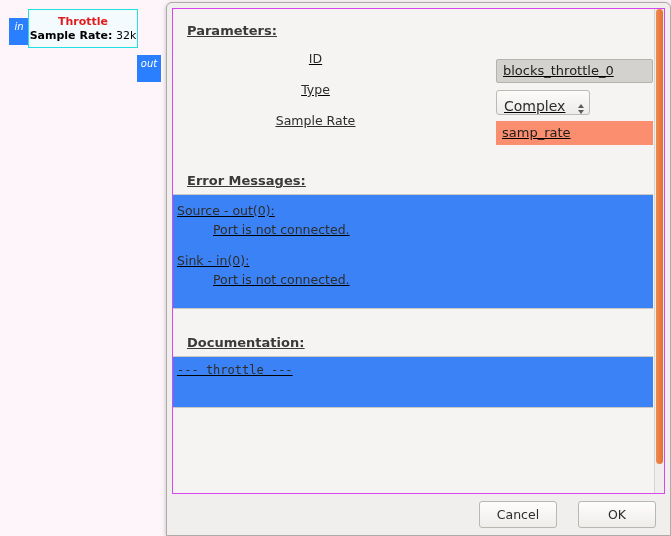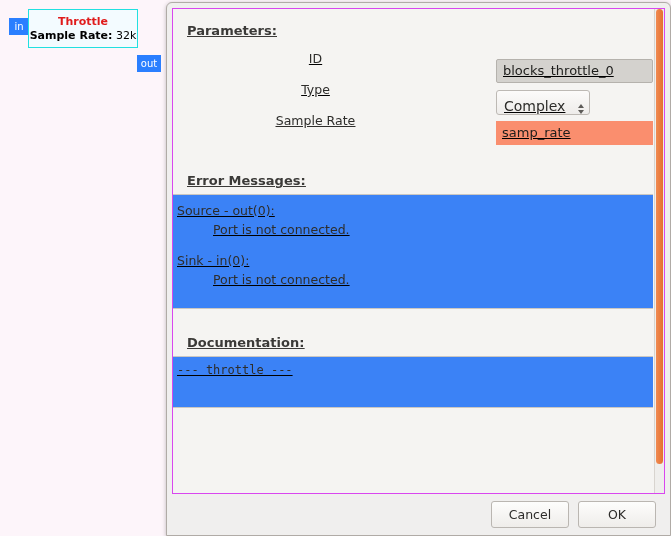--- a/index.html
+++ b/index.html
@@ -52,23 +52,24 @@
   }
   .blk-param b { font-weight: bold; }
   .blk-param span { font-weight: normal; }
 
   .port {
     position: absolute;
     background: #2a7fff;
     color: #ffffff;
     font-size: 10px;
     line-height: 17px;
-    height: 17px;
+    height: 27px;
     text-align: center;
     box-sizing: border-box;
+    font-style: italic;
   }
   #port-in {
     left: 9px;
     top: 18px;
     width: 20px;
   }
   #port-out {
     left: 137px;
     top: 13px;
     width: 24px;
@@ -306,21 +307,21 @@
   }
 
   
   #actionbar {
     flex: 0 0 41px;
     height: 41px;
     display: flex;
     align-items: center;
     justify-content: flex-end;
     padding-right: 9px;
-    gap: 9px;
+    gap: 21px;
     background: #f0efee;
     box-sizing: border-box;
   }
   .btn {
     min-width: 78px;
     height: 27px;
     background: linear-gradient(to bottom, #fdfdfc 0%, #efedea 100%);
     border: 1px solid #bab6b1;
     border-radius: 3px;
     font-size: 12.5px;

